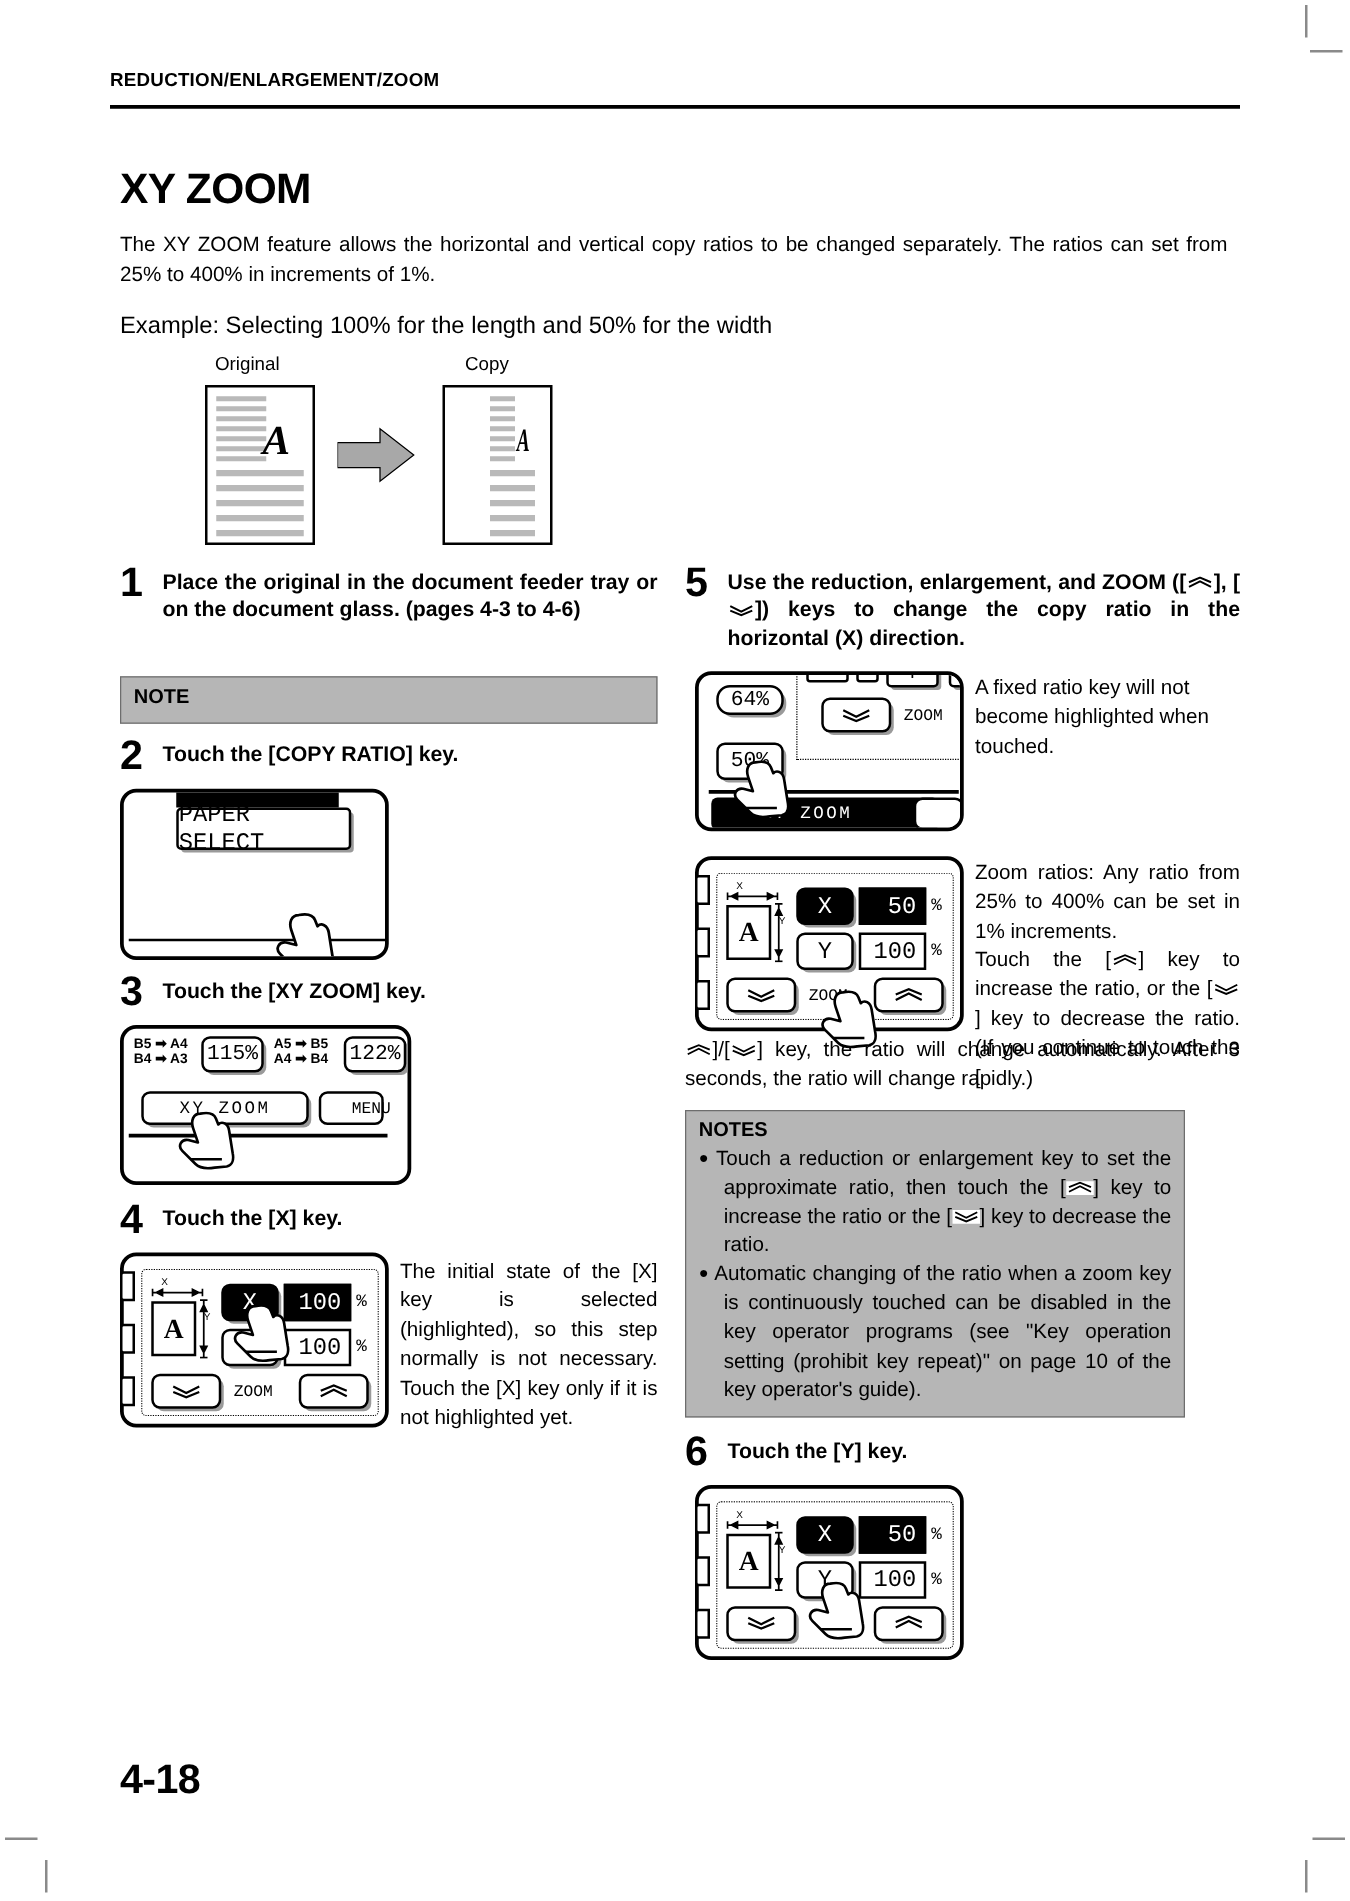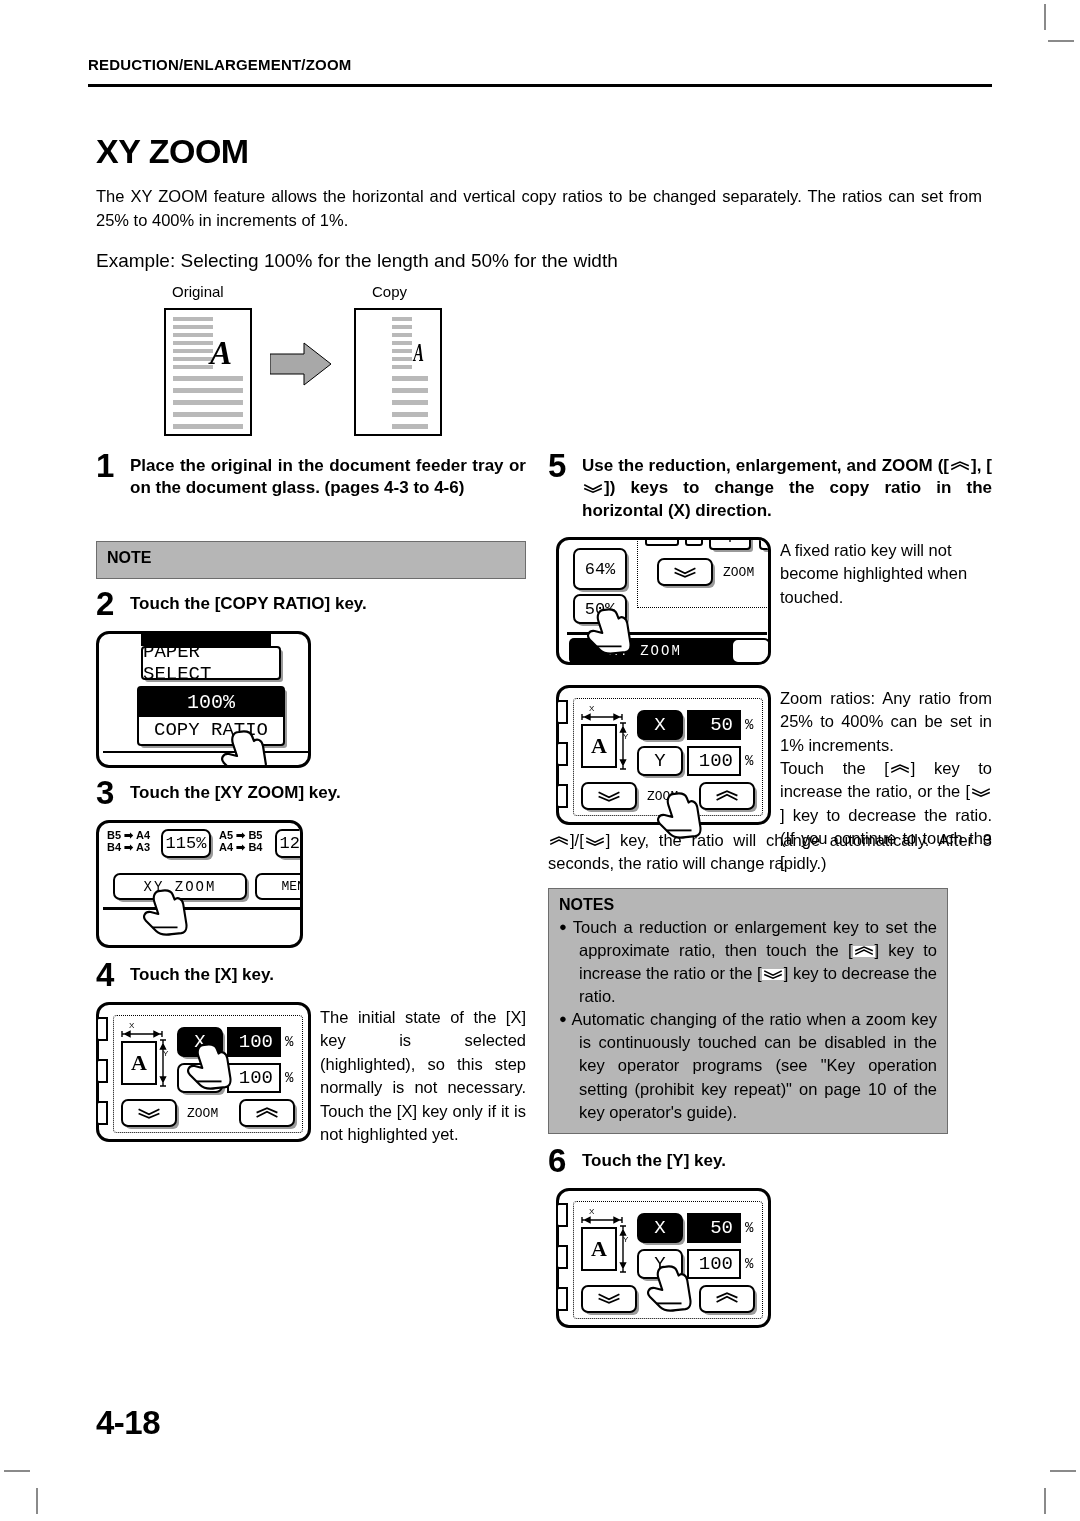--- a/index.html
+++ b/index.html
@@ -141,37 +141,33 @@
     </div>
 
     <div class="step" style="height:34px;margin-top:14px;">
       <div class="stepnum">2</div>
       <div class="steptxt nj">Touch the [COPY RATIO] key.</div>
     </div>
 
     <div class="lcd" style="width:215px;height:137px;margin-left:0;margin-top:4px;overflow:hidden;">
       <div class="bar" style="left:42px;top:-10px;width:130px;height:22px;border-radius:0;"></div>
       <div class="key sh" style="left:42px;top:12px;width:140px;height:34px;border-radius:4px;font-size:19px;">PAPER SELECT</div>
-      <div class="key sh" style="left:38px;top:52px;width:148px;height:60px;border-radius:4px;flex-direction:column;justify-content:flex-start;">
-        <div style="width:100%;height:29px;background:#000;color:#fff;display:flex;align-items:center;justify-content:center;font-size:20px;">100%</div>
-        <div style="font-size:19px;margin-top:2px;">COPY RATIO</div>
-      </div>
       <div class="rule" style="left:4px;top:117px;width:207px;height:2px;"></div>
       <svg class="hand" style="left:120px;top:96px;width:52px;height:50px;" viewBox="0 0 52 50">
         <path d="M20 2 C14 2 12 8 14 14 L18 26 L10 24 C4 23 1 29 5 33 L16 44 C20 48 26 48 32 47 L42 46 C47 45 48 40 47 35 L44 16 C43 10 38 8 35 11 L33 6 C31 1 25 1 20 2 Z" fill="#fff" stroke="#000" stroke-width="2.2" stroke-linejoin="round"></path>
         <path d="M12 40 L38 40" stroke="#000" stroke-width="2"></path>
       </svg>
     </div>
 
     <div class="step" style="height:34px;margin-top:14px;">
       <div class="stepnum">3</div>
       <div class="steptxt nj">Touch the [XY ZOOM] key.</div>
     </div>
 
-    <div class="lcd" style="width:207px;height:128px;margin-top:4px;overflow:hidden;text-align:right;">
+    <div class="lcd" style="width:233px;height:128px;margin-top:4px;overflow:hidden;text-align:right;">
       <div class="flat" style="left:8px;top:6px;font-size:11px;line-height:1.12;font-family:'Liberation Sans',sans-serif;font-weight:bold;">
         <span>B5 ➡ A4</span><br>
         <span>B4 ➡ A3</span>
       </div>
       <div class="key sh" style="left:62px;top:6px;width:50px;height:29px;font-size:17px;">115%</div>
       <div class="flat" style="left:120px;top:6px;font-size:11px;line-height:1.12;font-family:'Liberation Sans',sans-serif;font-weight:bold;">
         <span>A5 ➡ B5</span><br>
         <span>A4 ➡ B4</span>
       </div>
       <div class="key sh" style="left:176px;top:6px;width:50px;height:29px;font-size:17px;">122%</div>
@@ -237,21 +233,21 @@
       <div class="stepnum">5</div>
       <div class="steptxt"><span>Use the reduction, enlargement, and ZOOM ([</span><svg viewBox="0 0 30 14" style="width:22px;height:11px;vertical-align:-1px;">
             <path d="M3 11 L15 5 L27 11 M3 6 L15 1 L27 6" stroke="#000" stroke-width="2.2" fill="none"></path>
           </svg><span>], [</span><svg viewBox="0 0 30 14" style="width:22px;height:11px;vertical-align:-1px;">
             <path d="M3 2 L15 8 L27 2 M3 7 L15 12 L27 7" stroke="#000" stroke-width="2.2" fill="none"></path>
           </svg><span>]) keys to change the copy ratio in the horizontal (X) direction.</span></div>
     </div>
 
     <div style="position:relative;margin-top:2px;height:142px;">
       <div class="lcd" style="position:absolute;left:8px;top:0;width:215px;height:128px;overflow:hidden;border-radius:13px;">
-        <div class="key sh" style="left:14px;top:8px;width:54px;height:42px;font-size:17px;">64%</div>
+        <div class="key sh" style="left:14px;top:8px;width:54px;height:24px;font-size:17px;border-radius:11px;">64%</div>
         <div class="lcdin" style="left:78px;top:-6px;width:150px;height:74px;"></div>
         <div class="key" style="left:86px;top:-16px;width:34px;height:22px;border-radius:3px;"></div>
         <div class="key" style="left:126px;top:-12px;width:18px;height:18px;border-radius:3px;"></div>
         <div class="key sh" style="left:150px;top:-14px;width:42px;height:24px;font-size:15px;border-radius:4px;">Y</div>
         <div class="key sh" style="left:200px;top:-14px;width:40px;height:24px;border-radius:4px;"></div>
         <div class="key sh" style="left:98px;top:18px;width:56px;height:28px;">
           <svg viewBox="0 0 30 14" style="width:26px;height:13px;">
             <path d="M3 2 L15 8 L27 2 M3 7 L15 12 L27 7" stroke="#000" stroke-width="2" fill="none"></path>
           </svg>
         </div>

